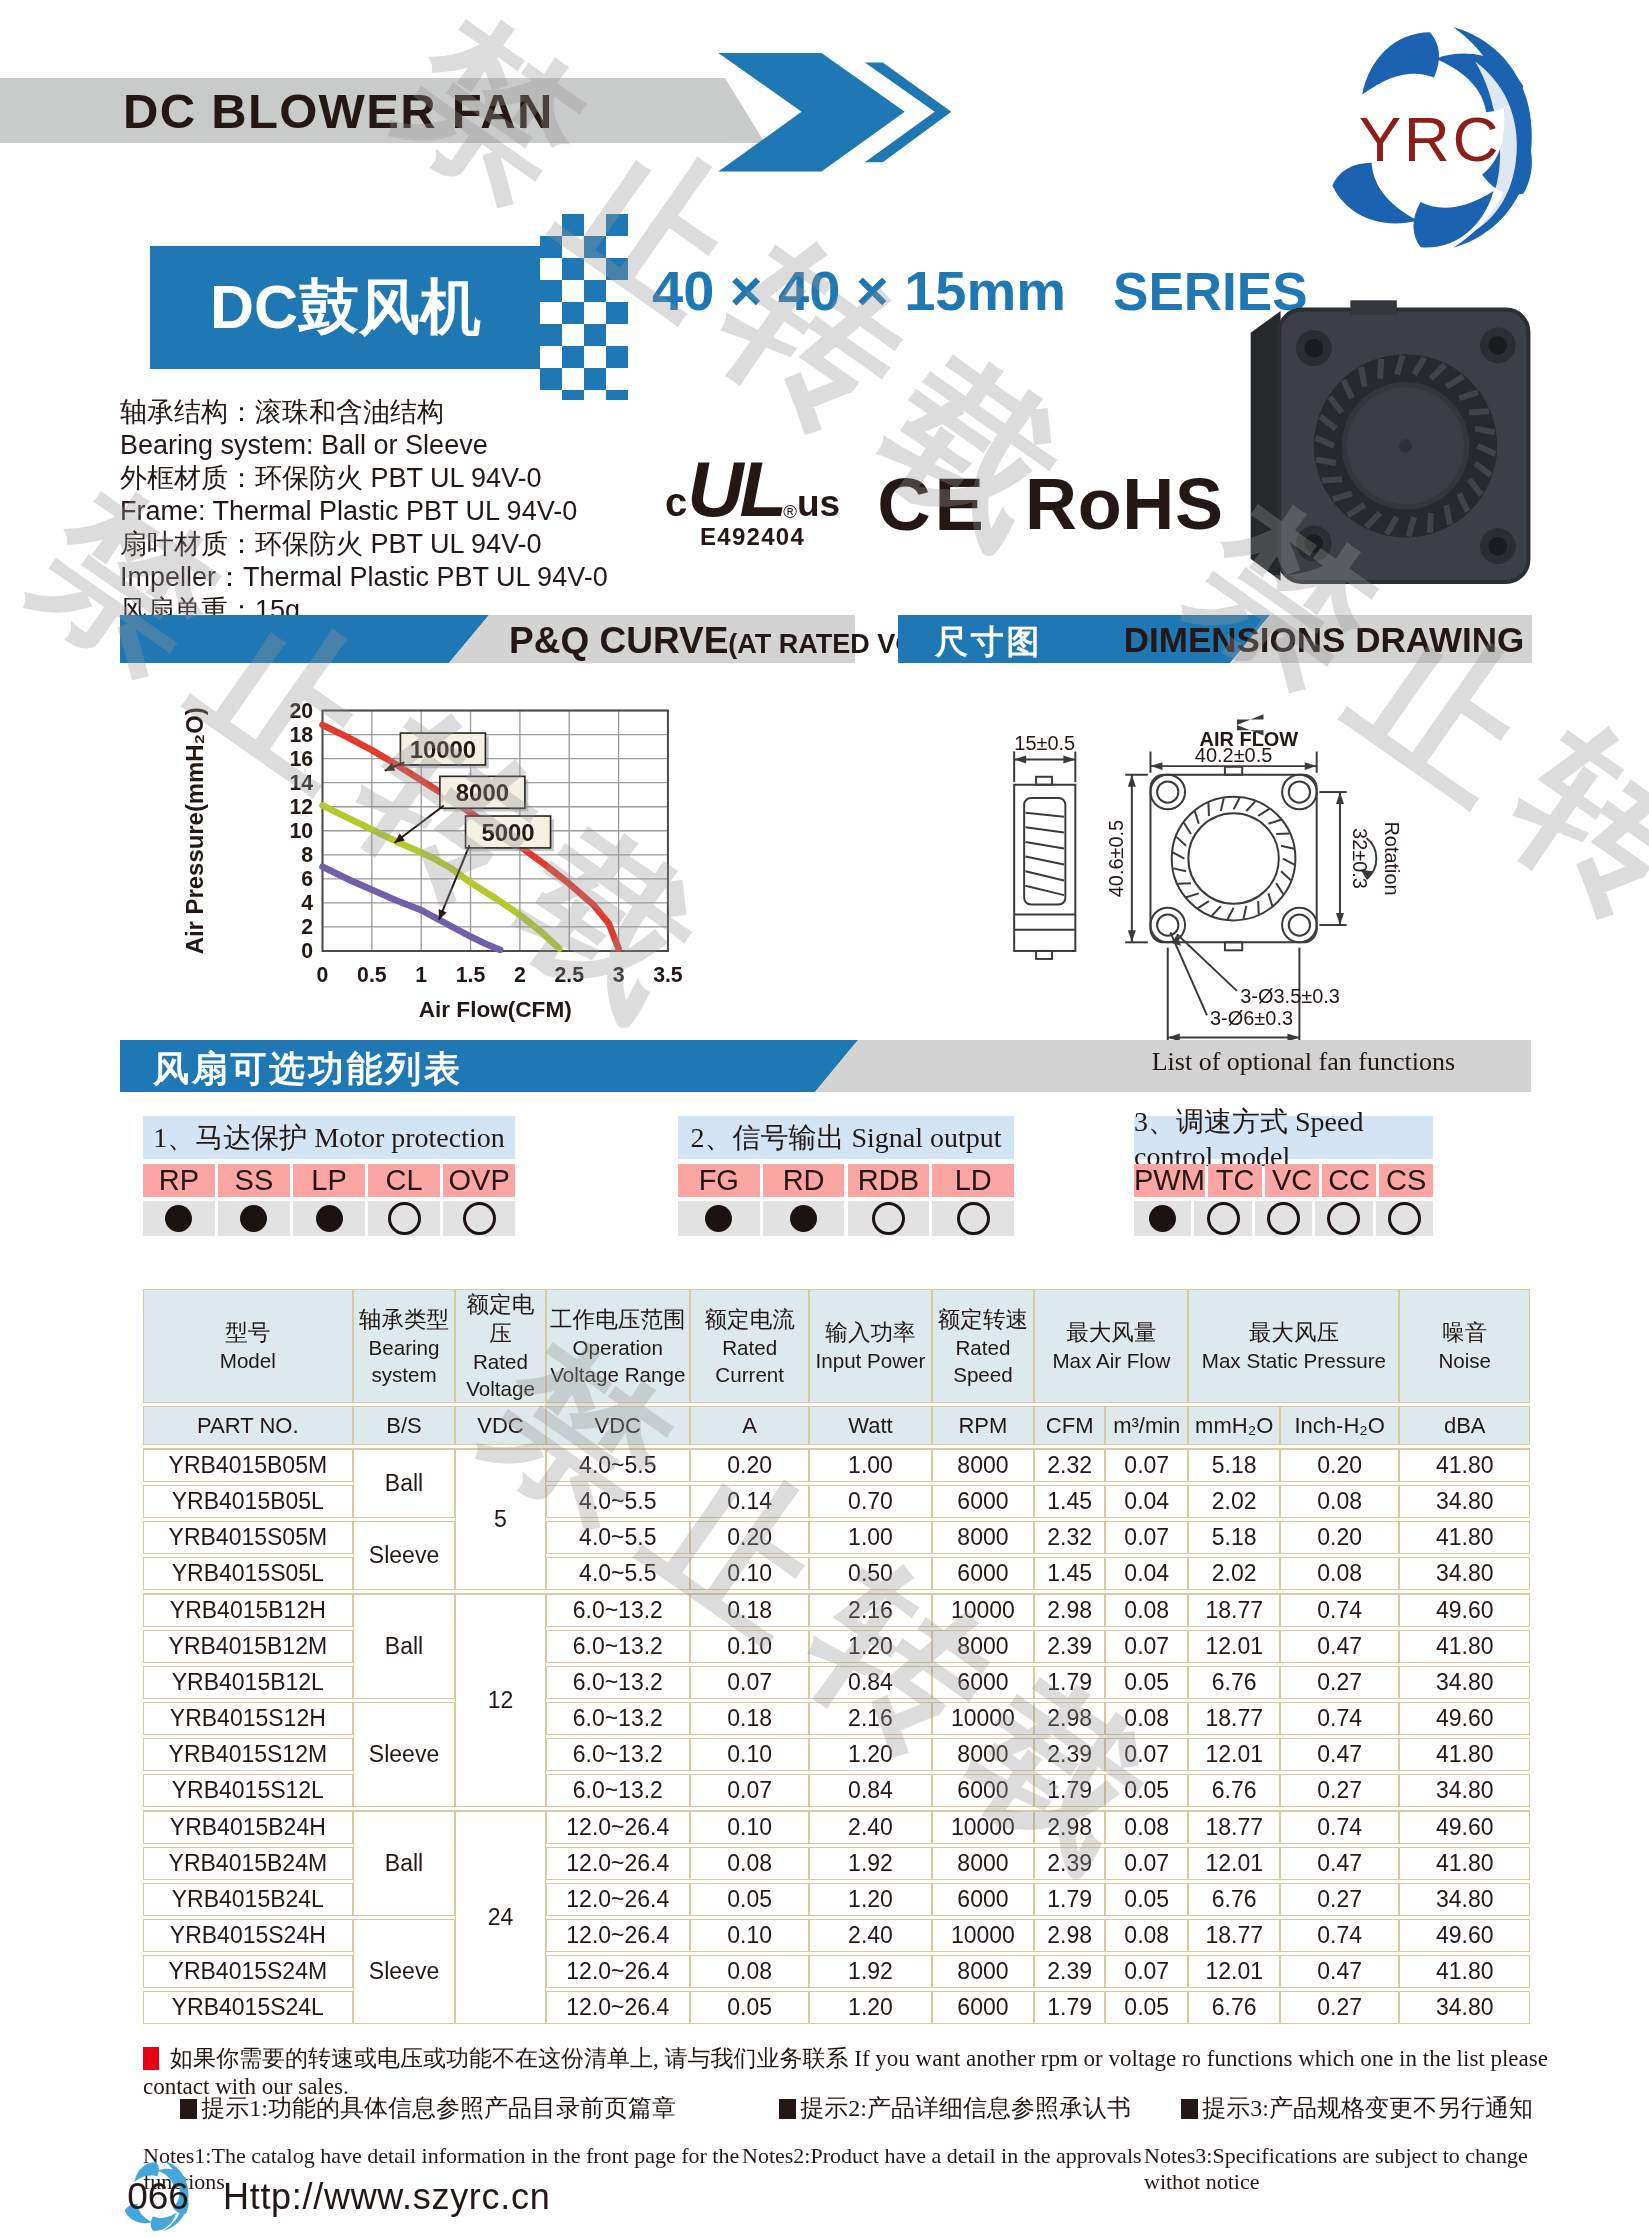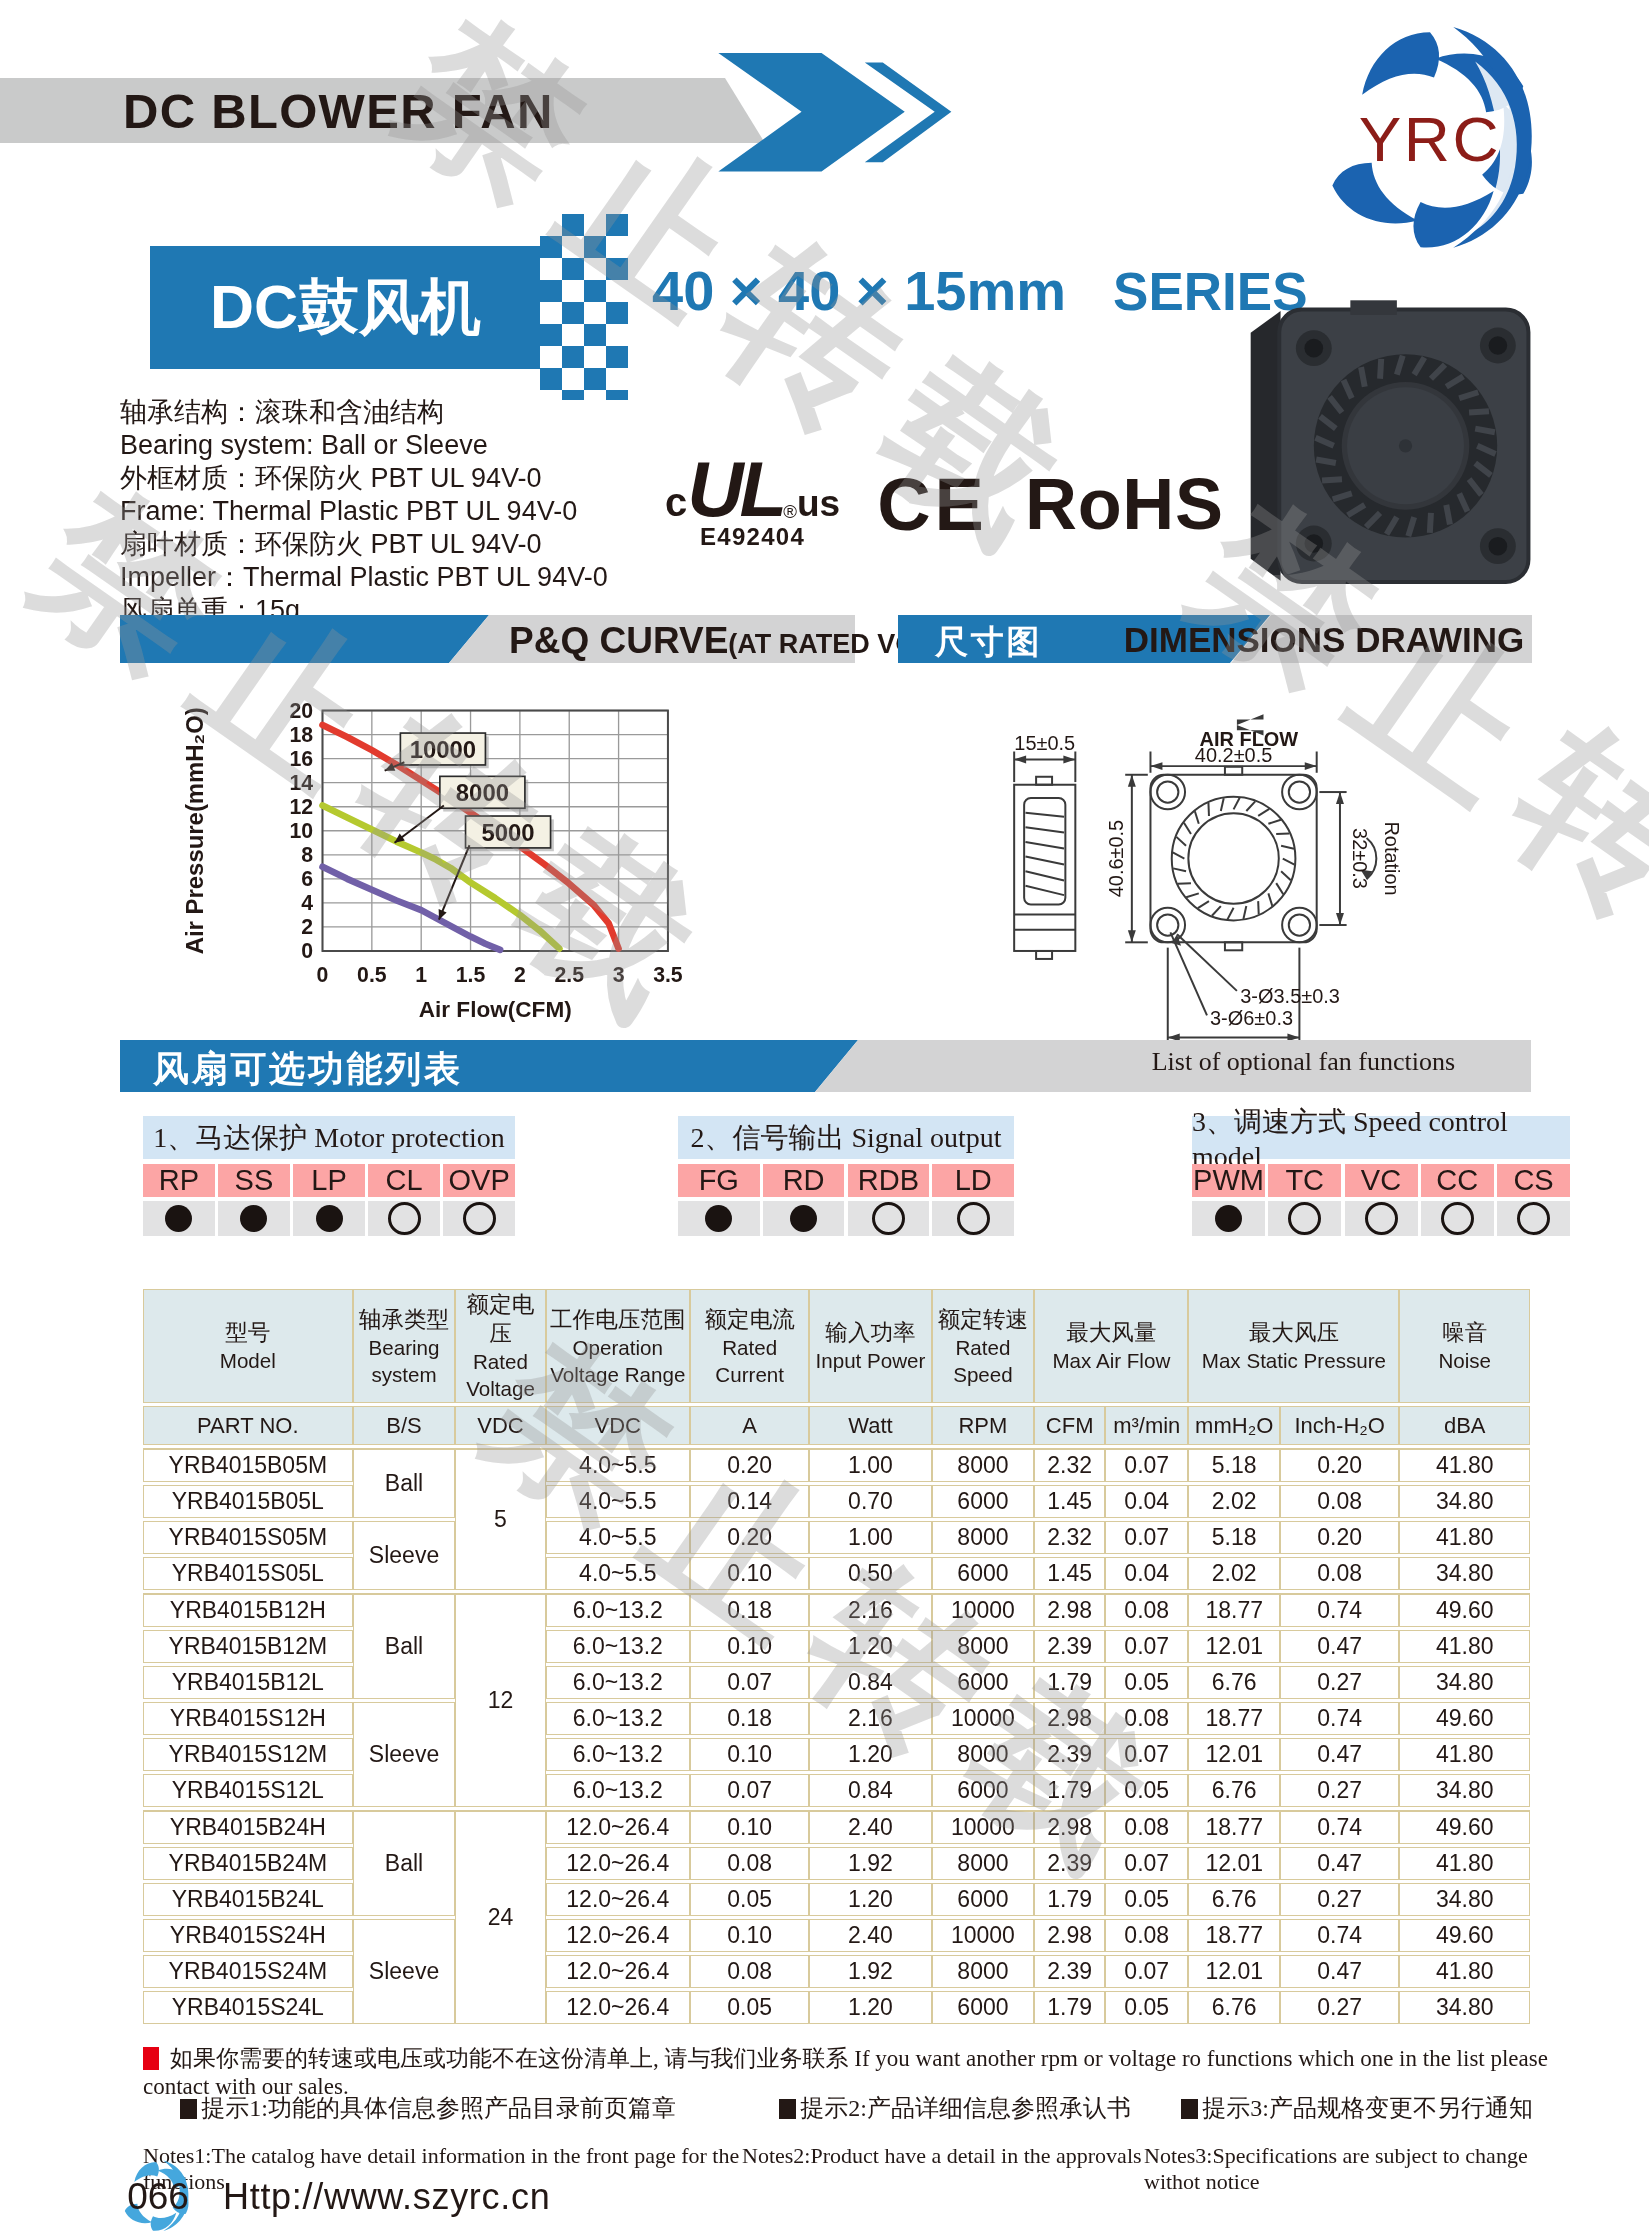--- a/index.html
+++ b/index.html
@@ -69,21 +69,21 @@
   .func-cells{display:flex;gap:3.3px;margin-top:5.3px;}
   .func-cells .cell{flex:1;background:#fca5a5;height:33px;display:flex;align-items:center;justify-content:center;
                     font-size:29px;color:#231815;}
   .func-dots{display:flex;gap:3.3px;margin-top:3.3px;}
   .func-dots .cell{flex:1;background:#e2e2e3;height:35px;display:flex;align-items:center;justify-content:center;}
   .dot{width:27px;height:27px;border-radius:50%;}
   .dot.filled{background:#1a1311;}
   .dot.empty{background:transparent;border:3.3px solid #1a1311;}
   #func-g0{left:143px;top:1116px;width:372px;}
   #func-g1{left:655px;top:1116px;width:336px;padding-left:23px;}
-  #func-g2{left:1192px;top:1116px;width:378px;}
+  #func-g2{left:1134px;top:1116px;width:299px;}
   
   .spec-table{position:absolute;left:143px;top:1286px;width:1387px;border-collapse:separate;border-spacing:0 3.3px;}
   .spec-table td,.spec-table th{border:1.3px solid #d8ca9c;text-align:center;vertical-align:middle;
                                 font-weight:normal;color:#231815;background:#ffffff;padding:0;}
   .spec-table thead th{background:#dde9ec;}
   .th-cn{font-size:22.6px;line-height:29px;}
   .th-en{font-size:20.6px;line-height:27px;}
   .row-h1 th{height:94px;}
   .row-h2 th{height:37px;font-size:22px;}
   .spec-table tbody td{height:31px;font-size:23px;}

